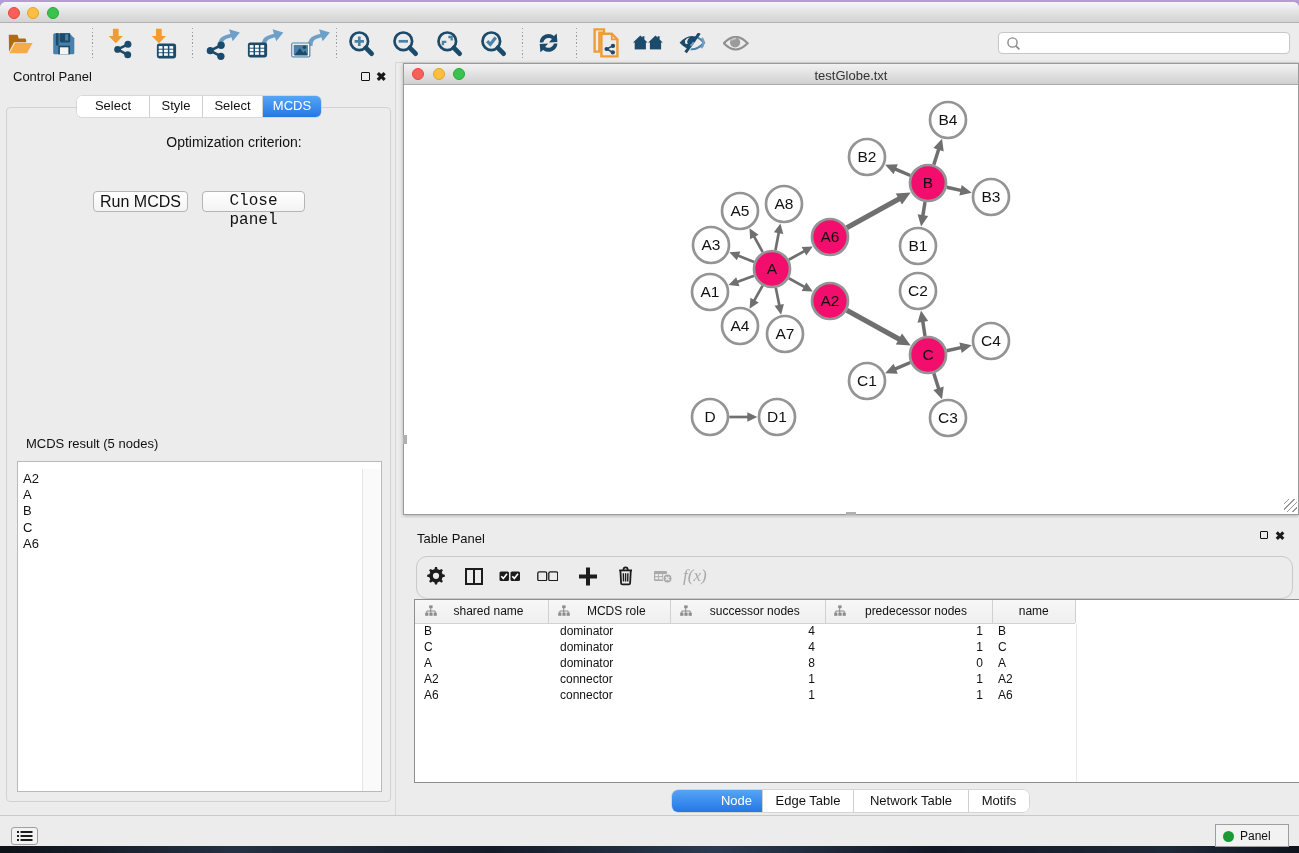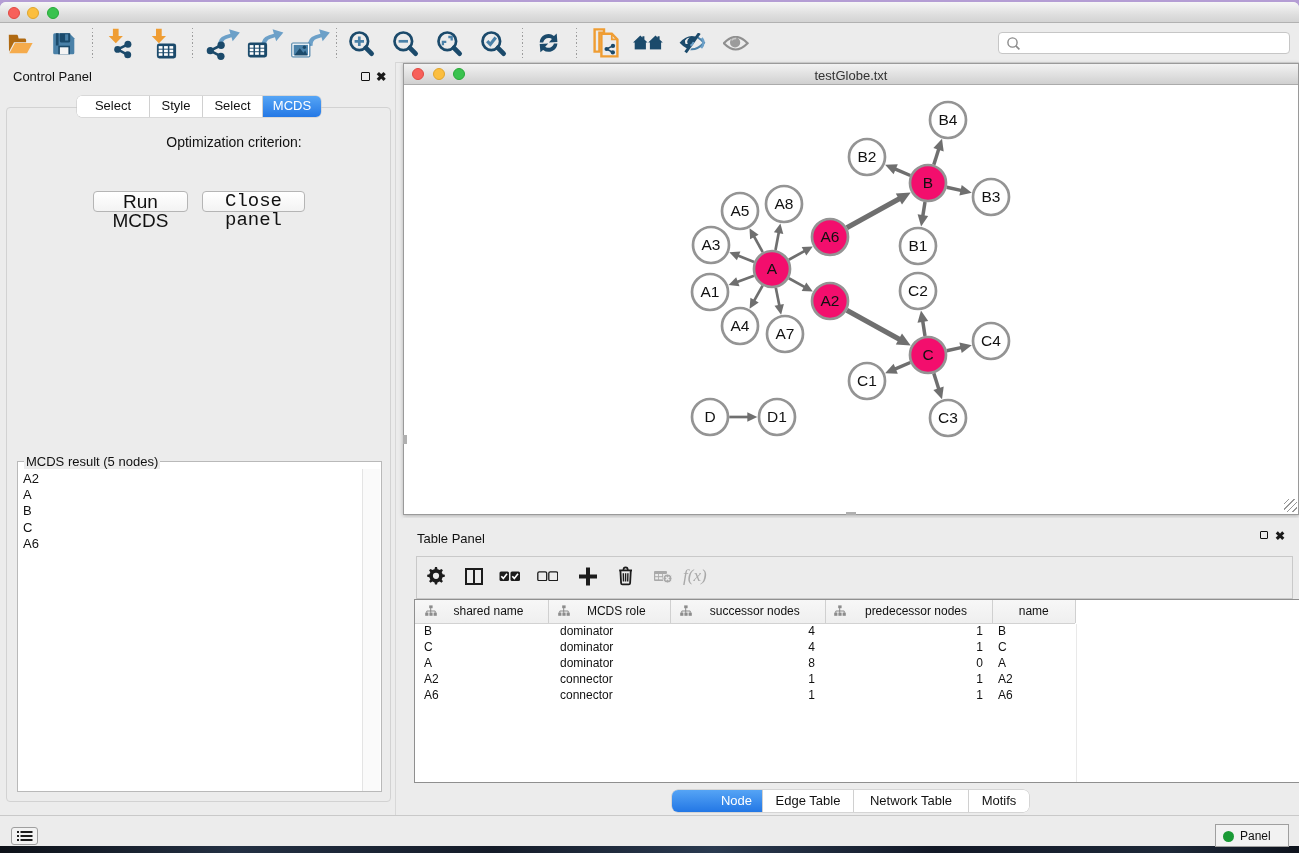--- a/index.html
+++ b/index.html
@@ -44,25 +44,25 @@
   .cptab:first-child { border-radius:5px 0 0 5px; }
   .cptab:last-child  { border-radius:0 5px 5px 0; border-right:none; }
   .cptab.sel { background:linear-gradient(180deg,#56a5f5,#2478e5); color:#fff;text-align:center; }
   #opt-label { position:absolute; left:0; top:72px; width:468px; text-align:center; font-size:14px; color:#111; }
   #cp-select { position:absolute; left:43px; top:96px; width:312px; height:21px;
      background:#fff; border:1px solid #b9b9b9; border-radius:4.5px; }
   #cp-select .txt { position:absolute; left:12px; top:2.5px; font-size:13.5px; color:#111; }
   #cp-select .step { position:absolute; right:-1px; top:-1px; width:21px; height:21px;
      border-radius:0 4.5px 4.5px 0; background:linear-gradient(180deg,#62abf7,#1f73ea); }
   .btn { position:absolute; height:21px; background:linear-gradient(180deg,#ffffff,#f3f3f3);
-     border:1px solid #b5b5b5; border-radius:4px; font-size:19px; color:#111;
+     border:1px solid #b5b5b5; border-radius:4px; font-size:16px; color:#111;
      text-align:center; line-height:19px; }
   #mcds-group { position:absolute; left:17px; top:399px; width:365px; height:331px;
      border:1px solid #b9b9b9; background:#fff; }
-  #mcds-label { position:absolute; left:24px; top:392px; background:#ececec;
+  #mcds-label { position:absolute; left:24px; top:374px; background:#ececec;
      font-size:13px; color:#111; padding:0 2px; z-index:3;}
   #mcds-list { position:absolute; left:19px; top:407px; width:343px; height:322px; padding-top:2px;
      background:#fff; font-size:13px; color:#111; }
   #mcds-list div { height:16.2px; line-height:16.2px; padding-left:4px; }
   #mcds-scroll { position:absolute; left:362px; top:407px; width:18px; height:322px;
      background:#fafafa; border-left:1px solid #e4e4e4; }
   
   #statusbar { position:absolute; left:0; top:813px; width:1299px; height:31px;
     background:#ececec; border-top:1px solid #c9c9c9; }
 </style>
@@ -76,21 +76,21 @@
   #net-title .t { position:absolute; top:4px; width:100%; text-align:center; font-size:13px; color:#333; }
   #net-canvas { position:absolute; left:0; top:21.5px; width:893px; height:427px; background:#fff; }
   #net-grip { position:absolute; right:1px; bottom:2px; width:13px; height:13px;
     background:repeating-linear-gradient(135deg,transparent 0,transparent 2.9px,#979797 2.9px,#979797 3.9px); }
   .net-tick-l { position:absolute; left:-1px; top:371px; width:3.5px; height:9px; background:#b0b0b0; }
   .net-tick-b { position:absolute; left:442px; bottom:-1px; width:10px; height:3.5px; background:#b0b0b0; }
   
   #tpanel { position:absolute; left:403px; top:516px; width:896px; height:297px; background:#ececec; }
   #tp-title { position:absolute; left:14px; top:13px; font-size:13px; color:#111; }
   #tp-toolbar { position:absolute; left:13px; top:38px; width:877px; height:43px;
-    border:1px solid #c9c9c9; border-radius:0; }
+    border:1px solid #c9c9c9; border-radius:11px; }
   #tp-table { position:absolute; left:11px; top:81px; width:1061px; height:184px;
     background:#fff; border:1px solid #8f8f8f; }
   #tp-head { position:absolute; left:0; top:0; height:24px; width:660px;
     background:linear-gradient(180deg,#f7f7f7,#efefef); border-bottom:1px solid #d2d2d2; }
   .th { position:absolute; top:0; height:23px; border-right:1px solid #d0d0d0;
     font-size:12px; color:#111; text-align:center; line-height:23px; }
   .th:last-child { border-right:1px solid #d0d0d0; }
   .hicon { position:absolute; top:5px; }
   .trow { position:absolute; font-size:12px; color:#111; height:16px; line-height:16px; width:660px;}
   .trow span { position:absolute; }

